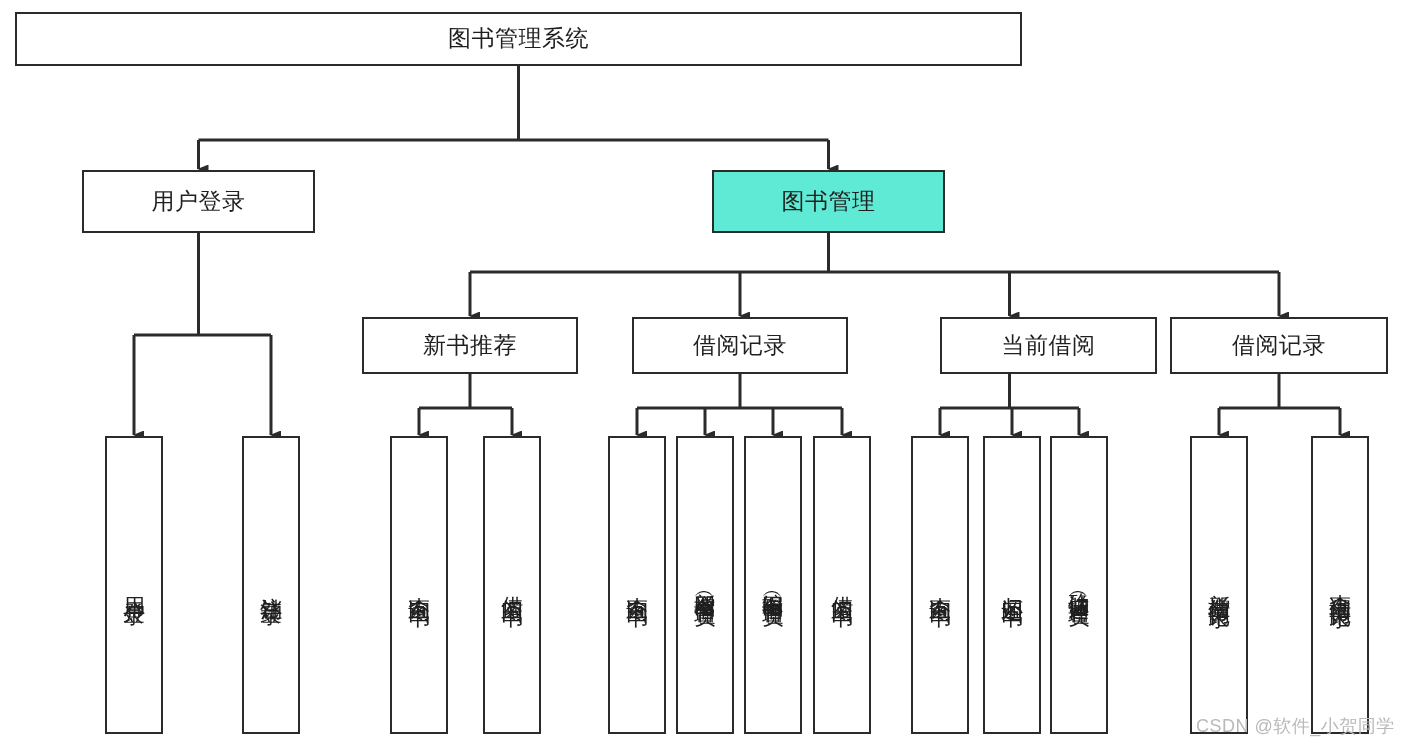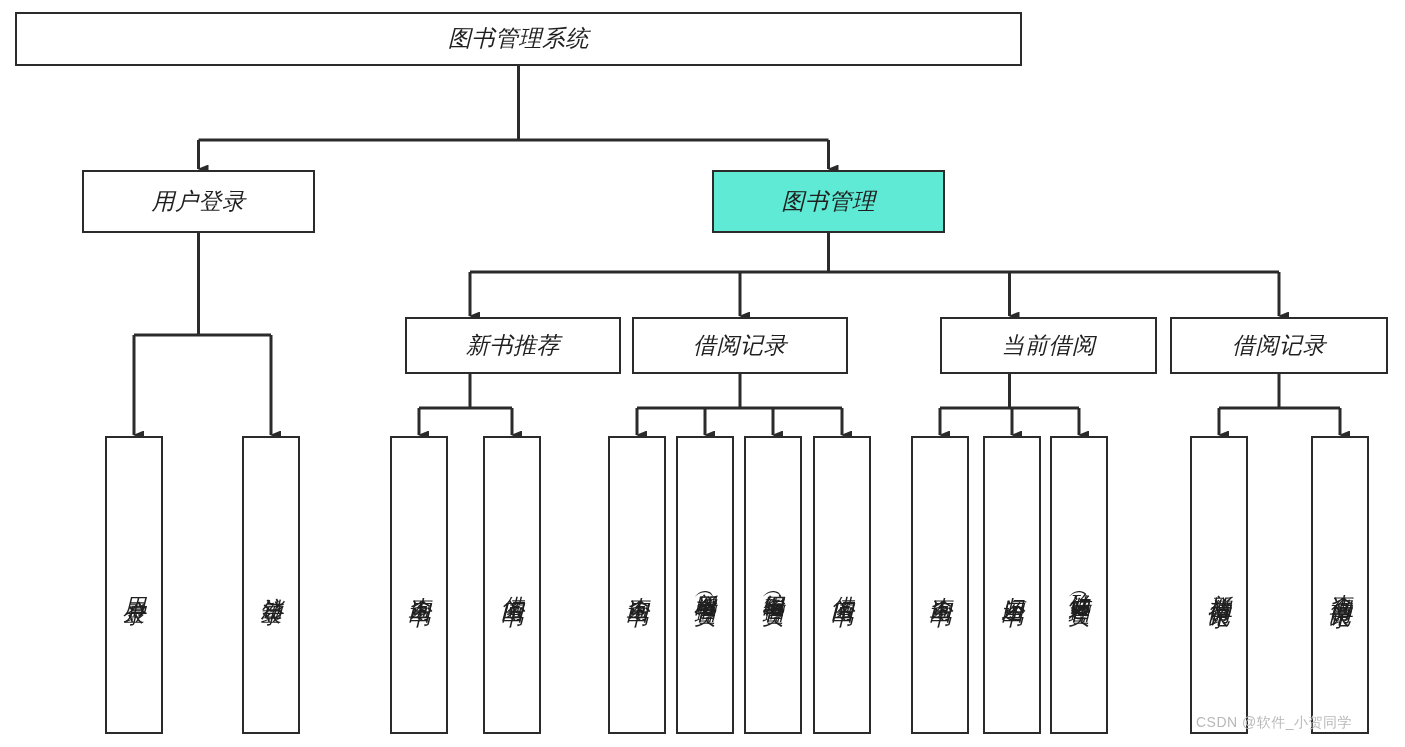--- a/index.html
+++ b/index.html
@@ -34,36 +34,35 @@
     justify-content: center;
     overflow: hidden;
   }
   .node-label {
     color: #1f1f1f;
     font-size: 23px;
     line-height: 1.12;
     letter-spacing: 0.5px;
     white-space: nowrap;
     text-align: center;
-    font-style: italic;
   }
   .node-box.vertical .node-label {
     writing-mode: vertical-rl;
     text-orientation: upright;
     letter-spacing: 3px;
     font-size: 22px;
   }
   .node-box.vertical.tall-text .node-label {
     letter-spacing: 2px;
     font-size: 21px;
   }
   .watermark {
     position: absolute;
     color: #b9b9b9;
-    font-size: 14px;
+    font-size: 18px;
     white-space: nowrap;
     letter-spacing: 0.5px;
     pointer-events: none;
   }
 </style>
 </head>
 <body>
 
 <div id="canvas">
   <svg id="diagram-svg" viewBox="0 0 1405 747">
@@ -112,21 +111,21 @@
   <div id="nodes-layer">
       <div class="node-box" style="left: 15px; top: 12px; width: 1007px; height: 54px; border-color: rgb(43, 43, 43); background: rgb(255, 255, 255);">
         <span class="node-label" style="color: rgb(31, 31, 31);">图书管理系统</span>
       </div>
       <div class="node-box" style="left: 82px; top: 170px; width: 233px; height: 63px; border-color: rgb(43, 43, 43); background: rgb(255, 255, 255);">
         <span class="node-label" style="color: rgb(31, 31, 31);">用户登录</span>
       </div>
       <div class="node-box" style="left: 712px; top: 170px; width: 233px; height: 63px; border-color: rgb(43, 43, 43); background: #5eead4;">
         <span class="node-label" style="color: rgb(31, 31, 31);">图书管理</span>
       </div>
-      <div class="node-box" style="left: 362px; top: 317px; width: 216px; height: 57px; border-color: rgb(43, 43, 43); background: rgb(255, 255, 255); margin-left: 43px;">
+      <div class="node-box" style="left: 362px; top: 317px; width: 216px; height: 57px; border-color: rgb(43, 43, 43); background: rgb(255, 255, 255);">
         <span class="node-label" style="color: rgb(31, 31, 31);">新书推荐</span>
       </div>
       <div class="node-box" style="left: 632px; top: 317px; width: 216px; height: 57px; border-color: rgb(43, 43, 43); background: rgb(255, 255, 255);">
         <span class="node-label" style="color: rgb(31, 31, 31);">借阅记录</span>
       </div>
       <div class="node-box" style="left: 901px; top: 317px; width: 217px; height: 57px; border-color: rgb(43, 43, 43); background: rgb(255, 255, 255); margin-left: 39px;">
         <span class="node-label" style="color: rgb(31, 31, 31);">当前借阅</span>
       </div>
       <div class="node-box" style="left: 1170px; top: 317px; width: 218px; height: 57px; border-color: rgb(43, 43, 43); background: rgb(255, 255, 255);">
         <span class="node-label" style="color: rgb(31, 31, 31);">借阅记录</span>

